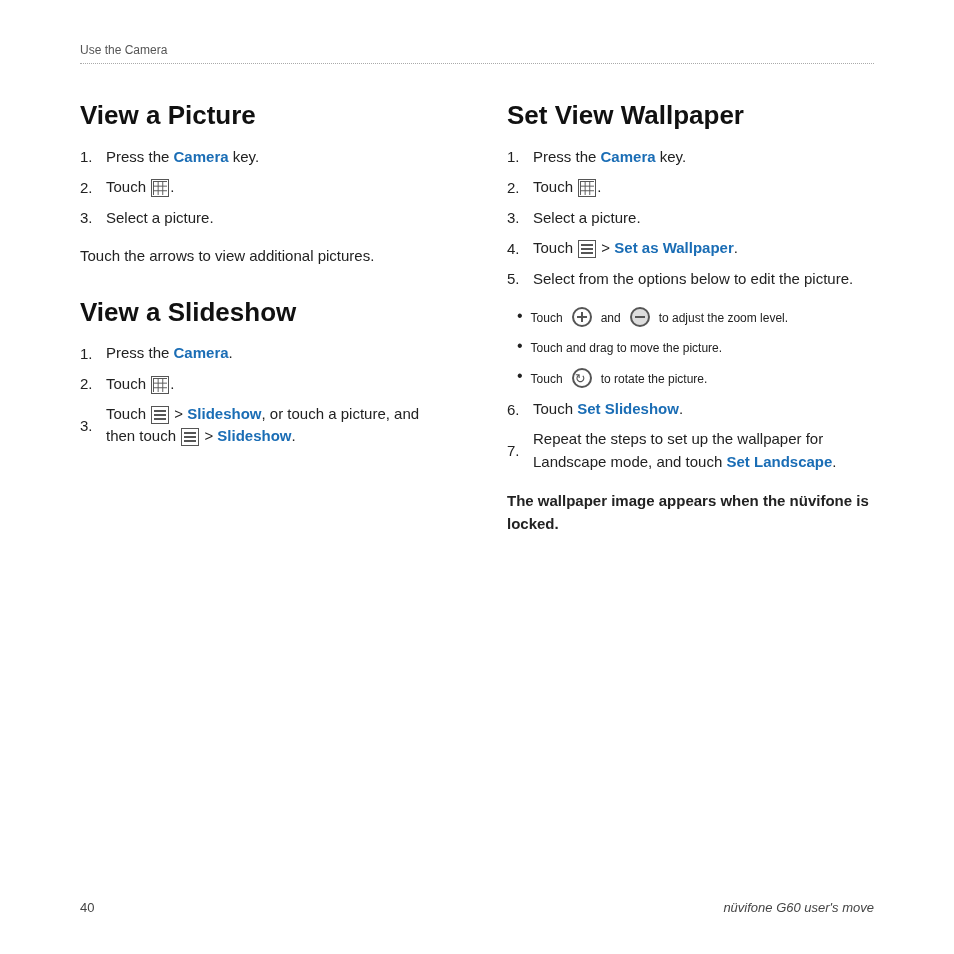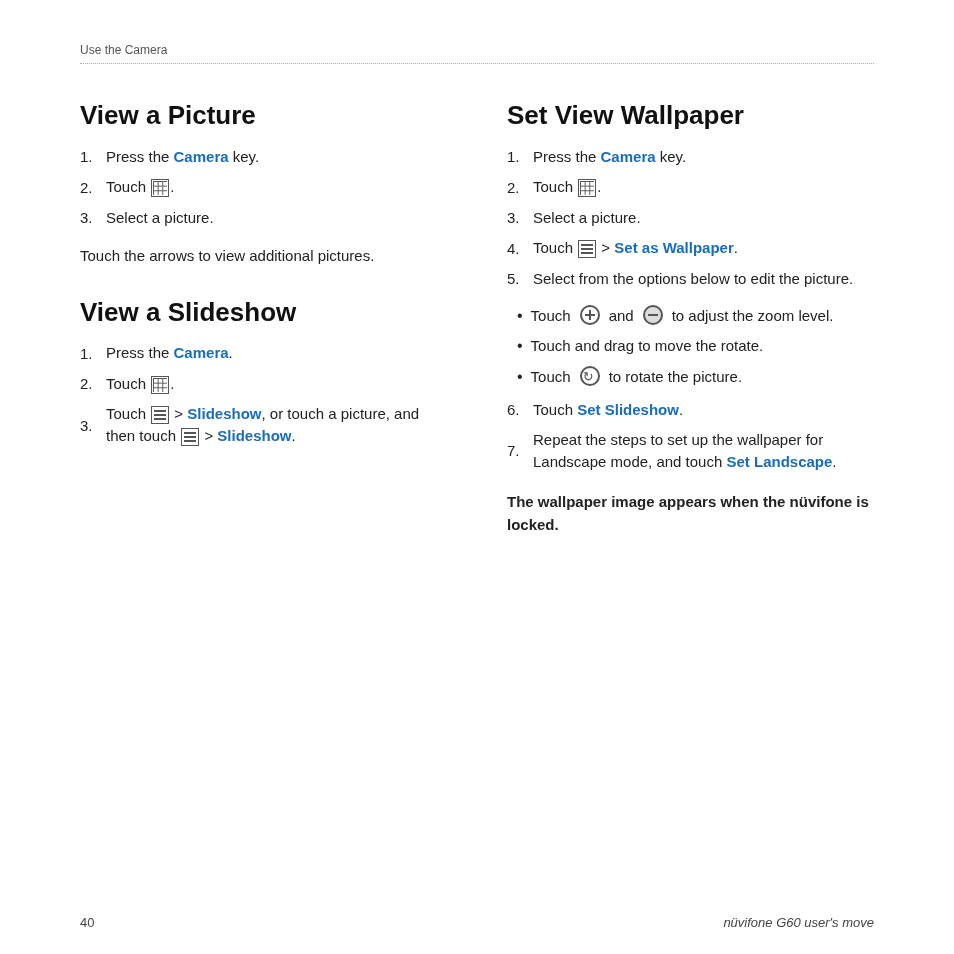--- a/index.html
+++ b/index.html
@@ -212,36 +212,36 @@
     }
 
     .bullet-list {
       list-style: none;
       padding-left: 10px;
       margin-bottom: 10px;
     }
 
     .bullet-list li {
       display: flex;
-      align-items: flex-start;
+      align-items: flex-end;
       gap: 8px;
       margin-bottom: 8px;
       line-height: 1.5;
-      font-size: 15px;
+      font-size: 12px;
     }
 
     .bullet-list li::before {
       content: '•';
       font-size: 16px;
       line-height: 1.4;
     }
 
     .footer {
       position: absolute;
-      bottom: 24px;
+      bottom: 39px;
       left: 80px;
       right: 80px;
       display: flex;
       justify-content: space-between;
       align-items: center;
     }
 
     .footer-page {
       font-size: 13px;
       color: #444;
@@ -331,21 +331,21 @@
           <li>
             <span>Select from the options below to edit the picture.</span>
           </li>
         </ol>
 
         <ul class="bullet-list">
           <li>
             Touch <span class="icon-plus-circle"></span> and <span class="icon-minus-circle"></span> to adjust the zoom level.
           </li>
           <li>
-            Touch and drag to move the rotate.
+            Touch and drag to move the picture.
           </li>
           <li>
             Touch <span class="icon-rotate"></span> to rotate the picture.
           </li>
         </ul>
 
         <ol start="6" style="counter-reset: item 5;">
           <li>
             <span>Touch <span class="link-blue">Set Slideshow</span>.</span>
           </li>

